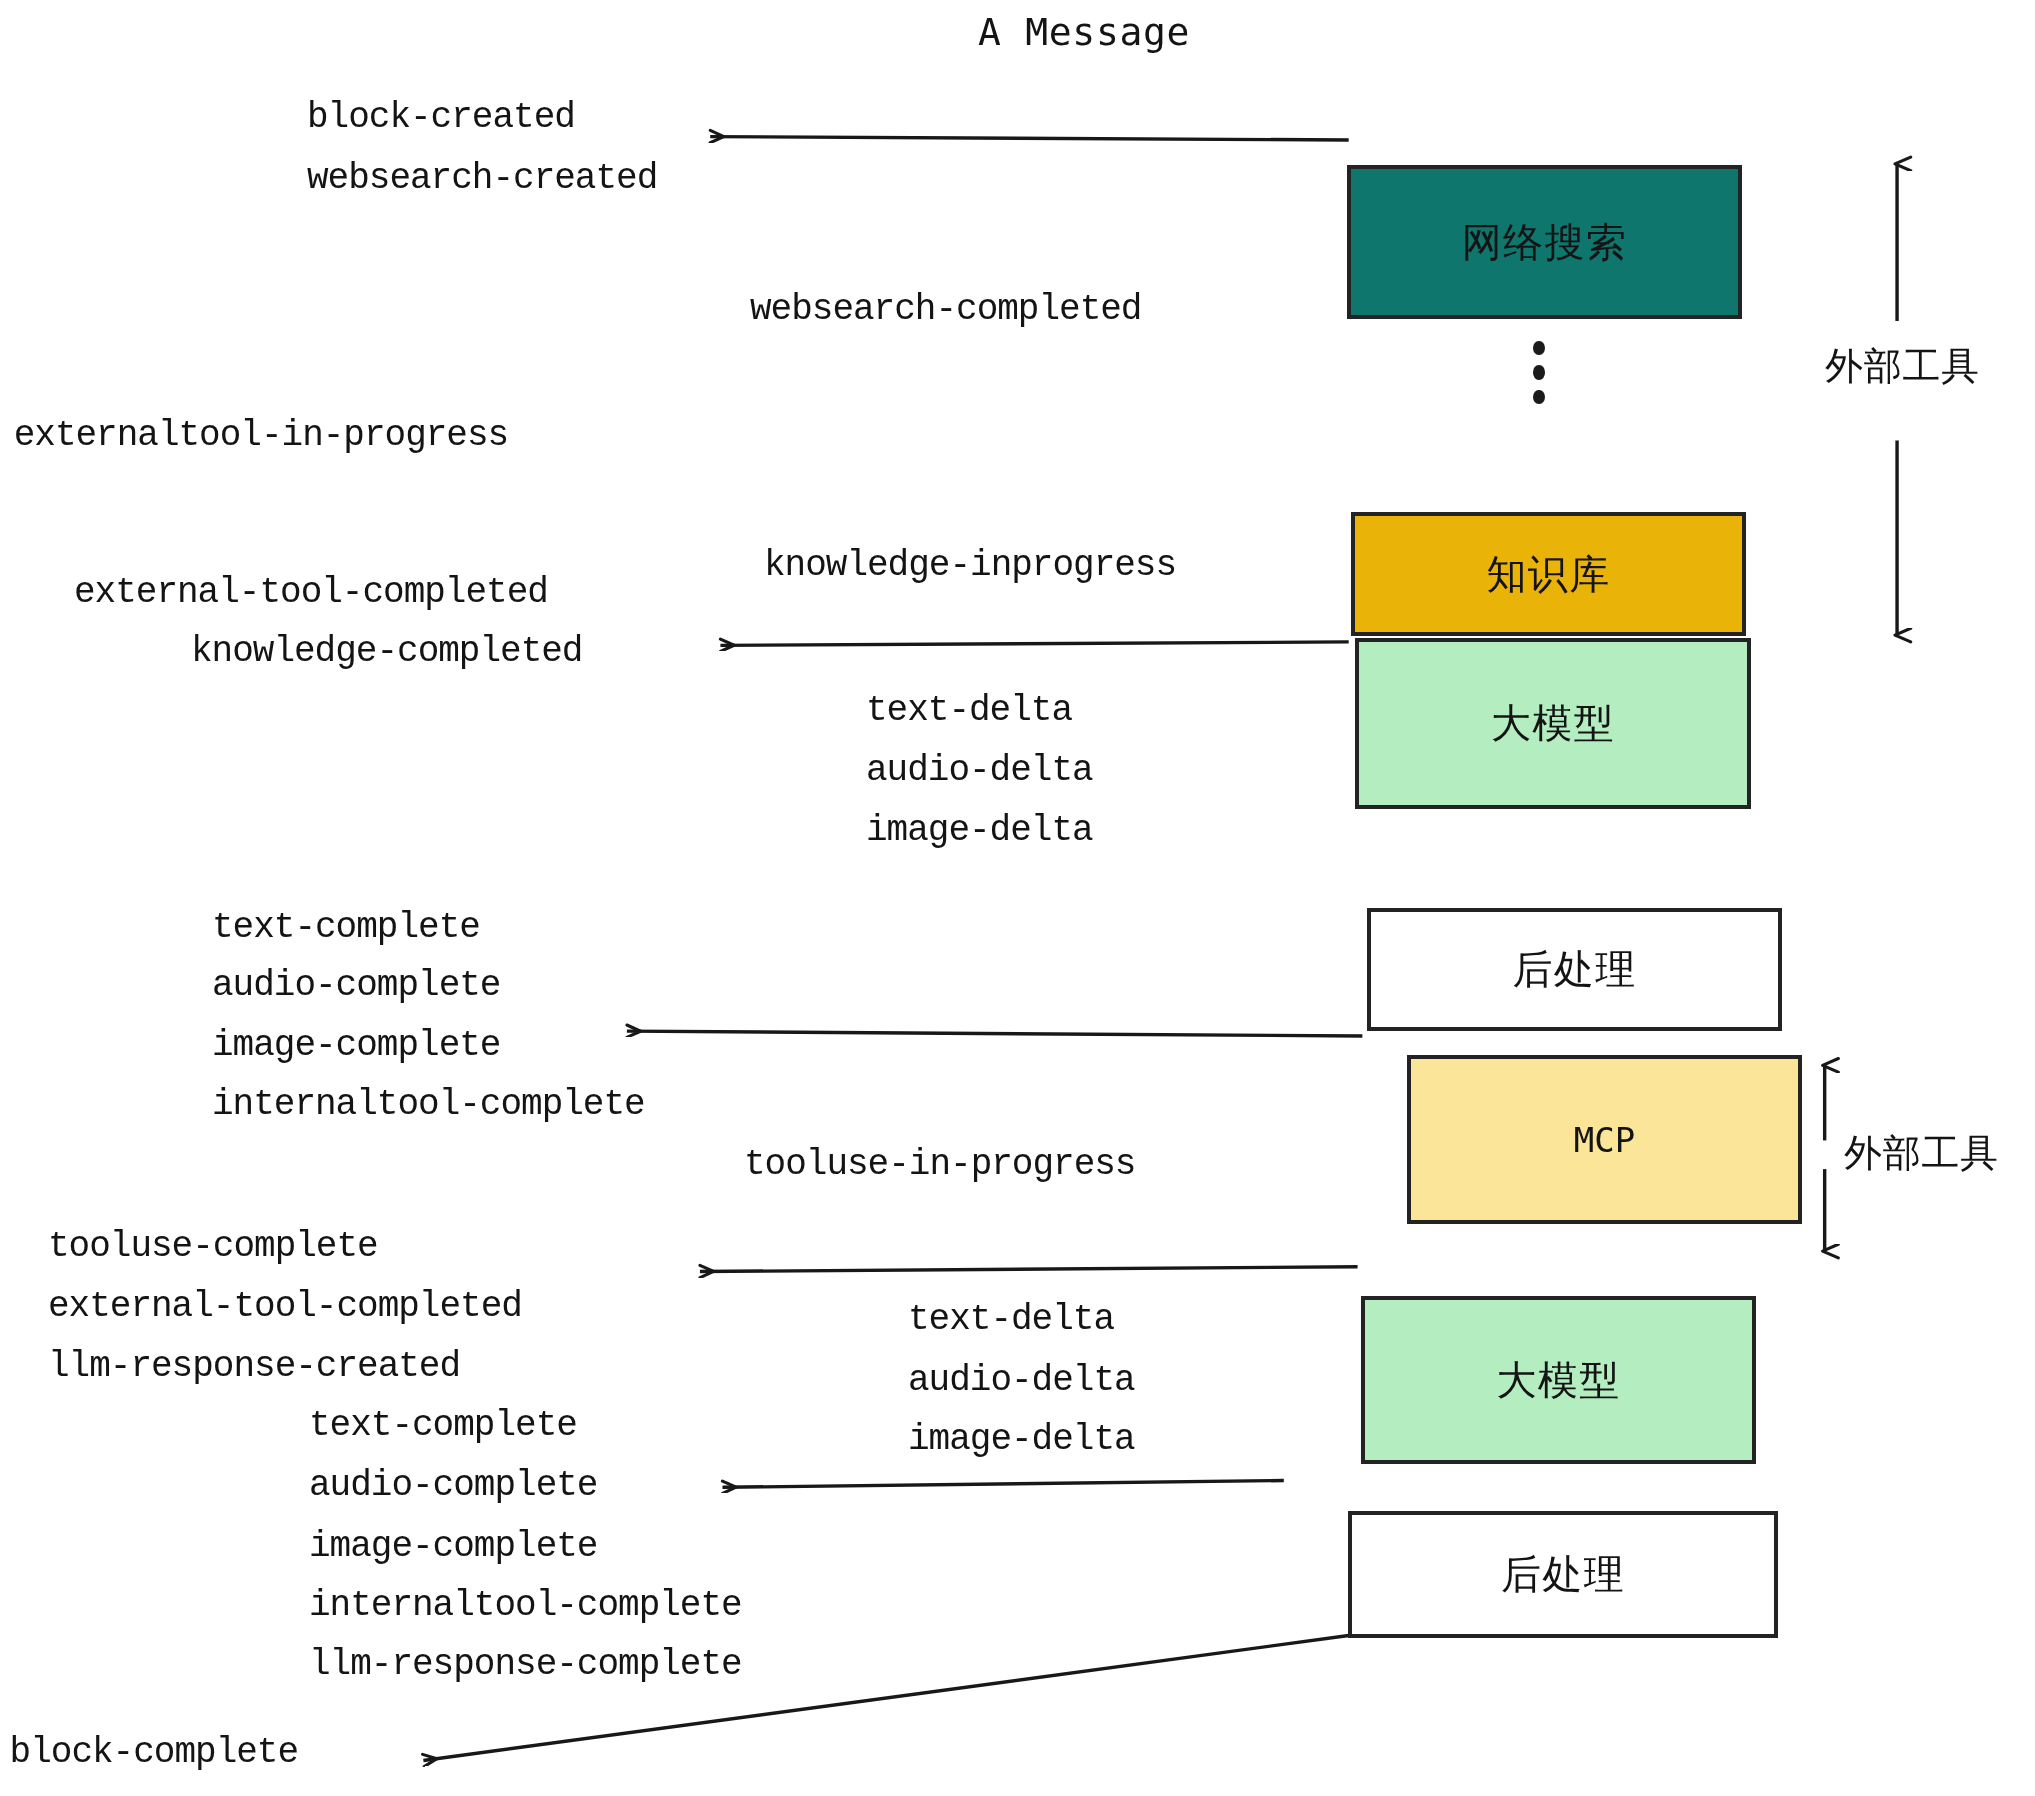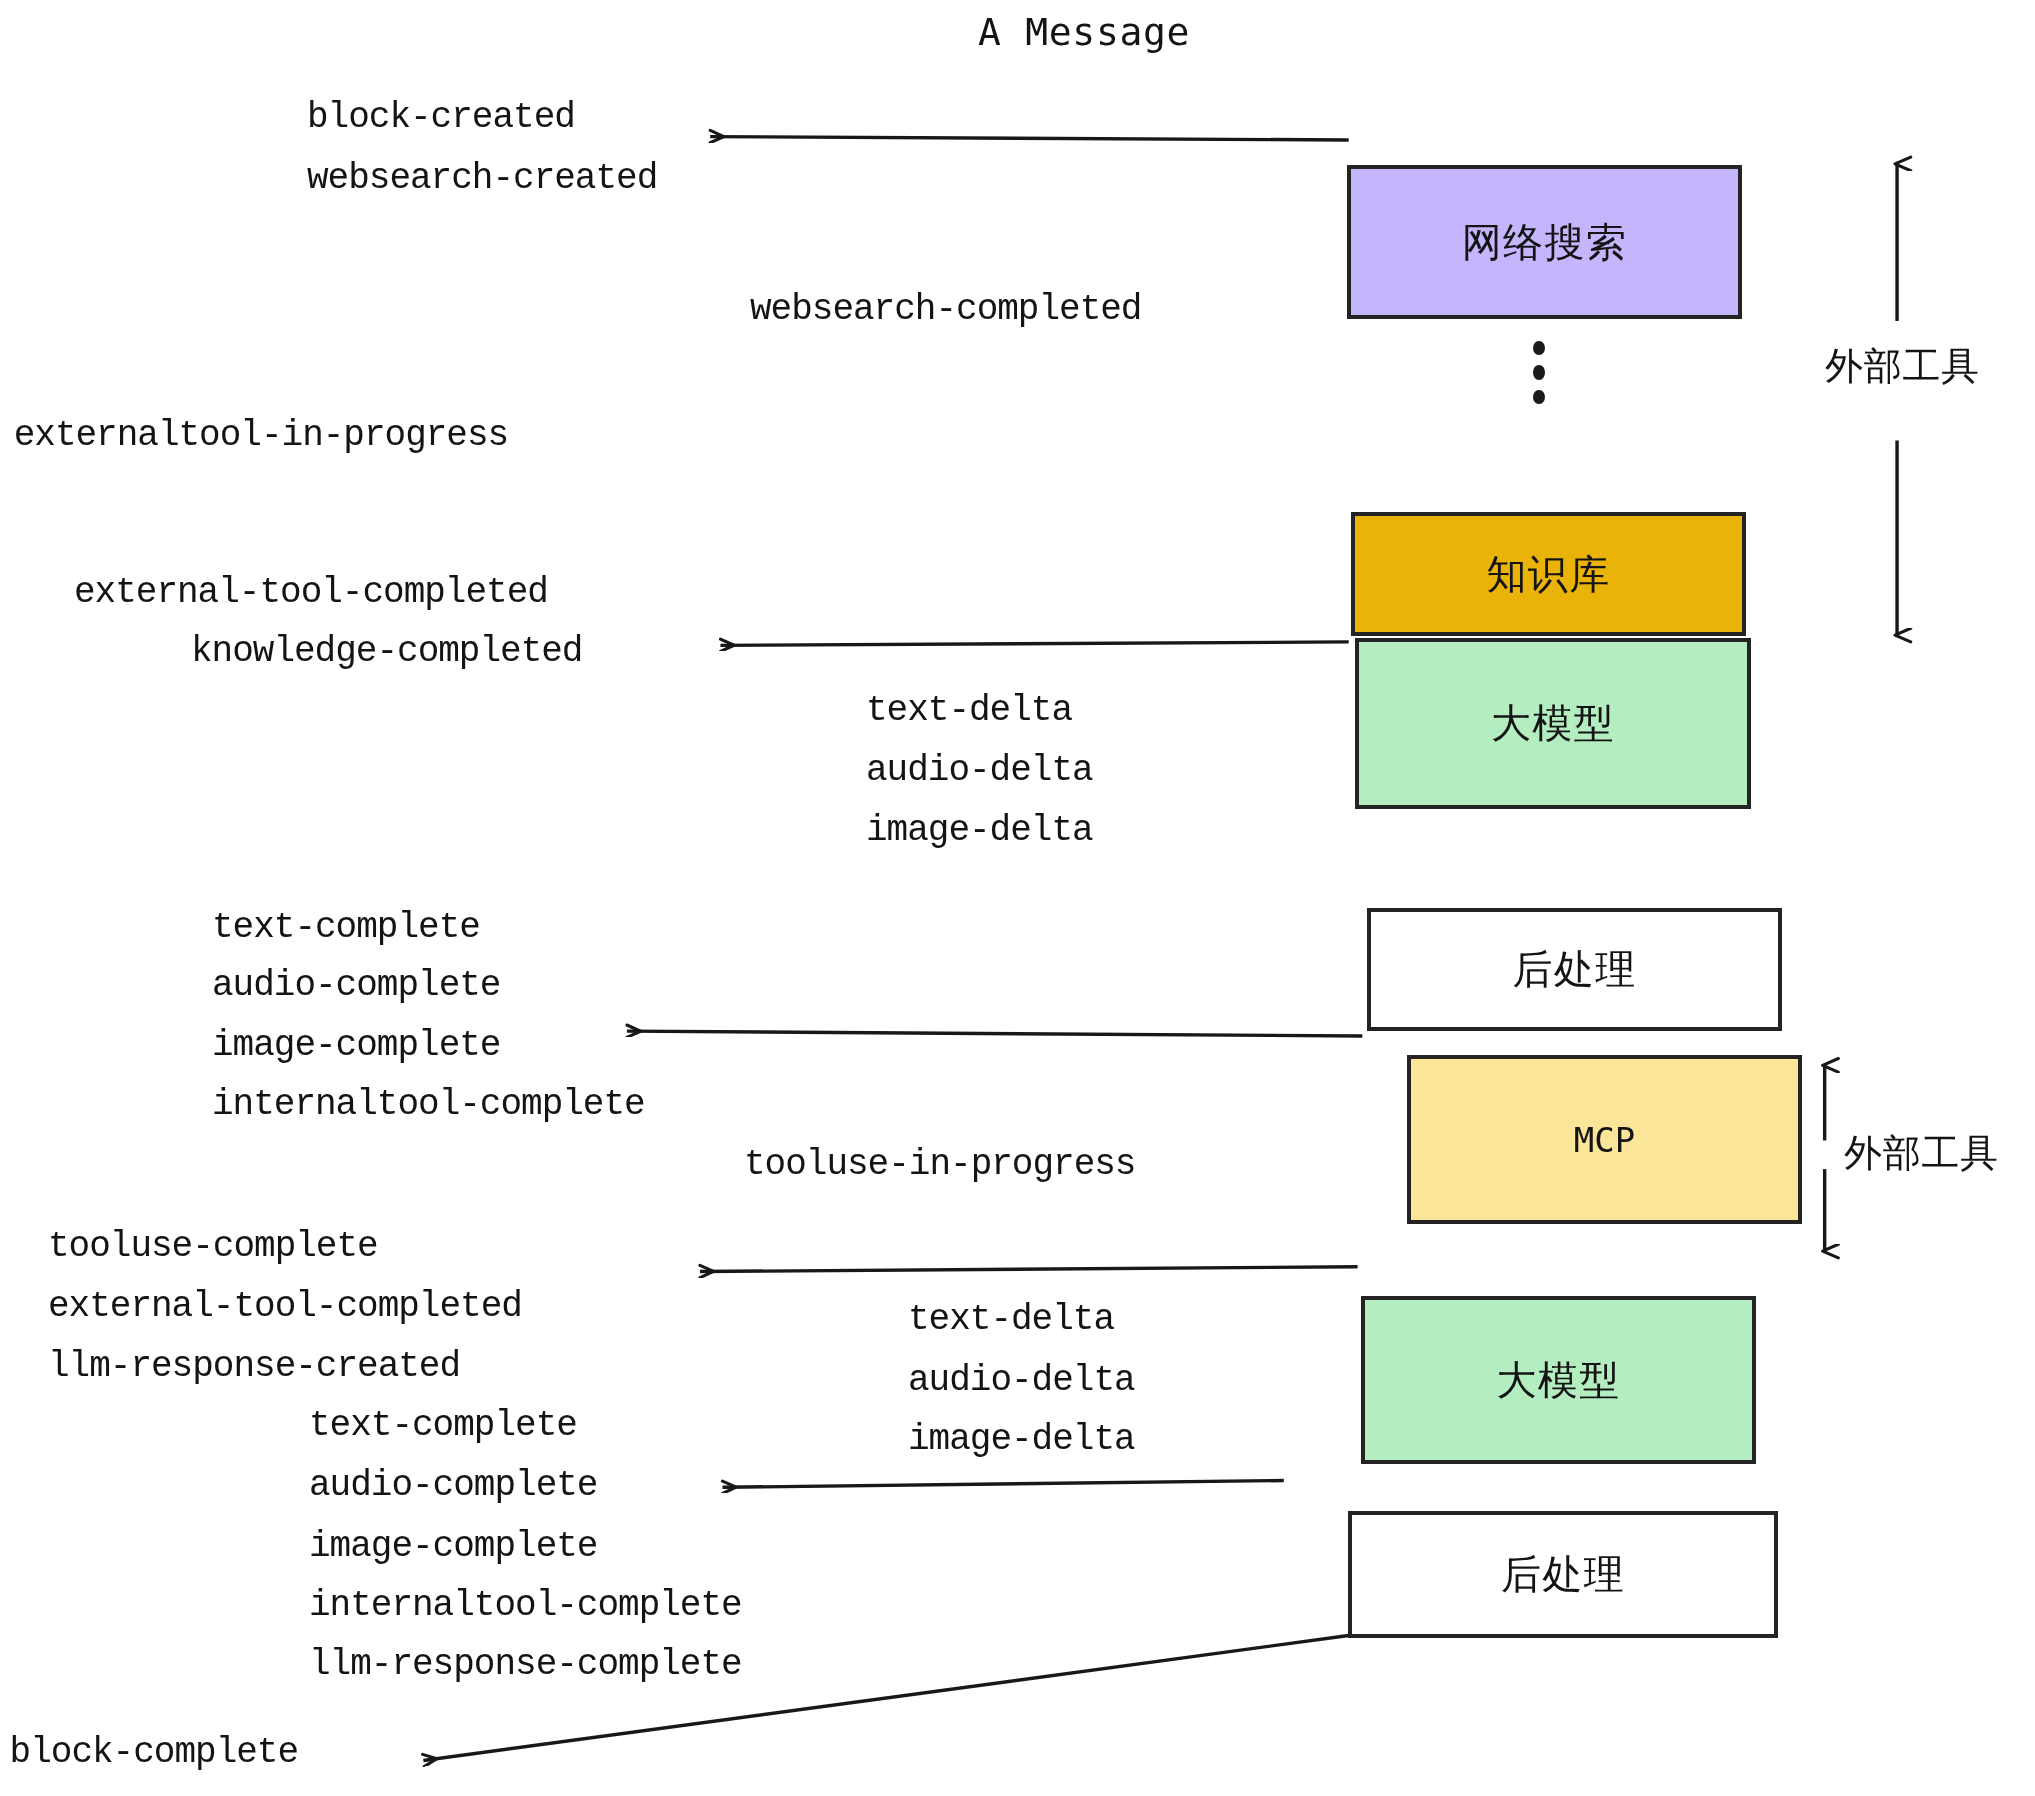--- a/index.html
+++ b/index.html
@@ -65,21 +65,21 @@
 
     <path d="M1975,2395 L620,2578" fill="none" stroke="#181818" stroke-width="5" marker-end="url(#ah)"></path>
 
     <path d="M2778,470 L2778,240" fill="none" stroke="#181818" stroke-width="5" marker-end="url(#av-up)"></path>
     <path d="M2778,645 L2778,930" fill="none" stroke="#181818" stroke-width="5" marker-end="url(#av-dn)"></path>
 
     <path d="M2672,1670 L2672,1560" fill="none" stroke="#181818" stroke-width="5" marker-end="url(#av-up)"></path>
     <path d="M2672,1712 L2672,1832" fill="none" stroke="#181818" stroke-width="5" marker-end="url(#av-dn)"></path>
   </svg>
 
-  <div class="box" style="left:1347px;top:165px;width:395px;height:154px;background:#c4b5fd;">
+  <div class="box" style="left:1347px;top:165px;width:395px;height:154px;background:#0f766e;">
     <span>网络搜索</span>
   </div>
 
   <div class="dots" style="left:1533px;top:341px;width:12.3px;height:63px;">
     <i></i>
       <i></i>
       <i></i>
   </div>
 
   <div class="box" style="left:1351px;top:512px;width:395px;height:124px;background:#eab308;">
@@ -112,20 +112,21 @@
 
   <div class="evt" style="left:307px;top:100px;">block-created</div>
 
   <div class="evt" style="left:307px;top:161px;">websearch-created</div>
 
 
   <div class="evt" style="left:750px;top:292px;">websearch-completed</div>
 
   <div class="evt" style="left:13.7px;top:398px;margin-top:20px;">externaltool-in-progress</div>
 
+  <div class="evt" style="left:764px;top:548px;">knowledge-inprogress</div>
 
   <div class="evt" style="left:74px;top:575px;">external-tool-completed</div>
 
   <div class="evt" style="left:191px;top:634px;">knowledge-completed</div>
 
   <div class="evt" style="left:866px;top:693px;">text-delta</div>
 
   <div class="evt" style="left:866px;top:753px;">audio-delta</div>
 
   <div class="evt" style="left:866px;top:813px;">image-delta</div>

